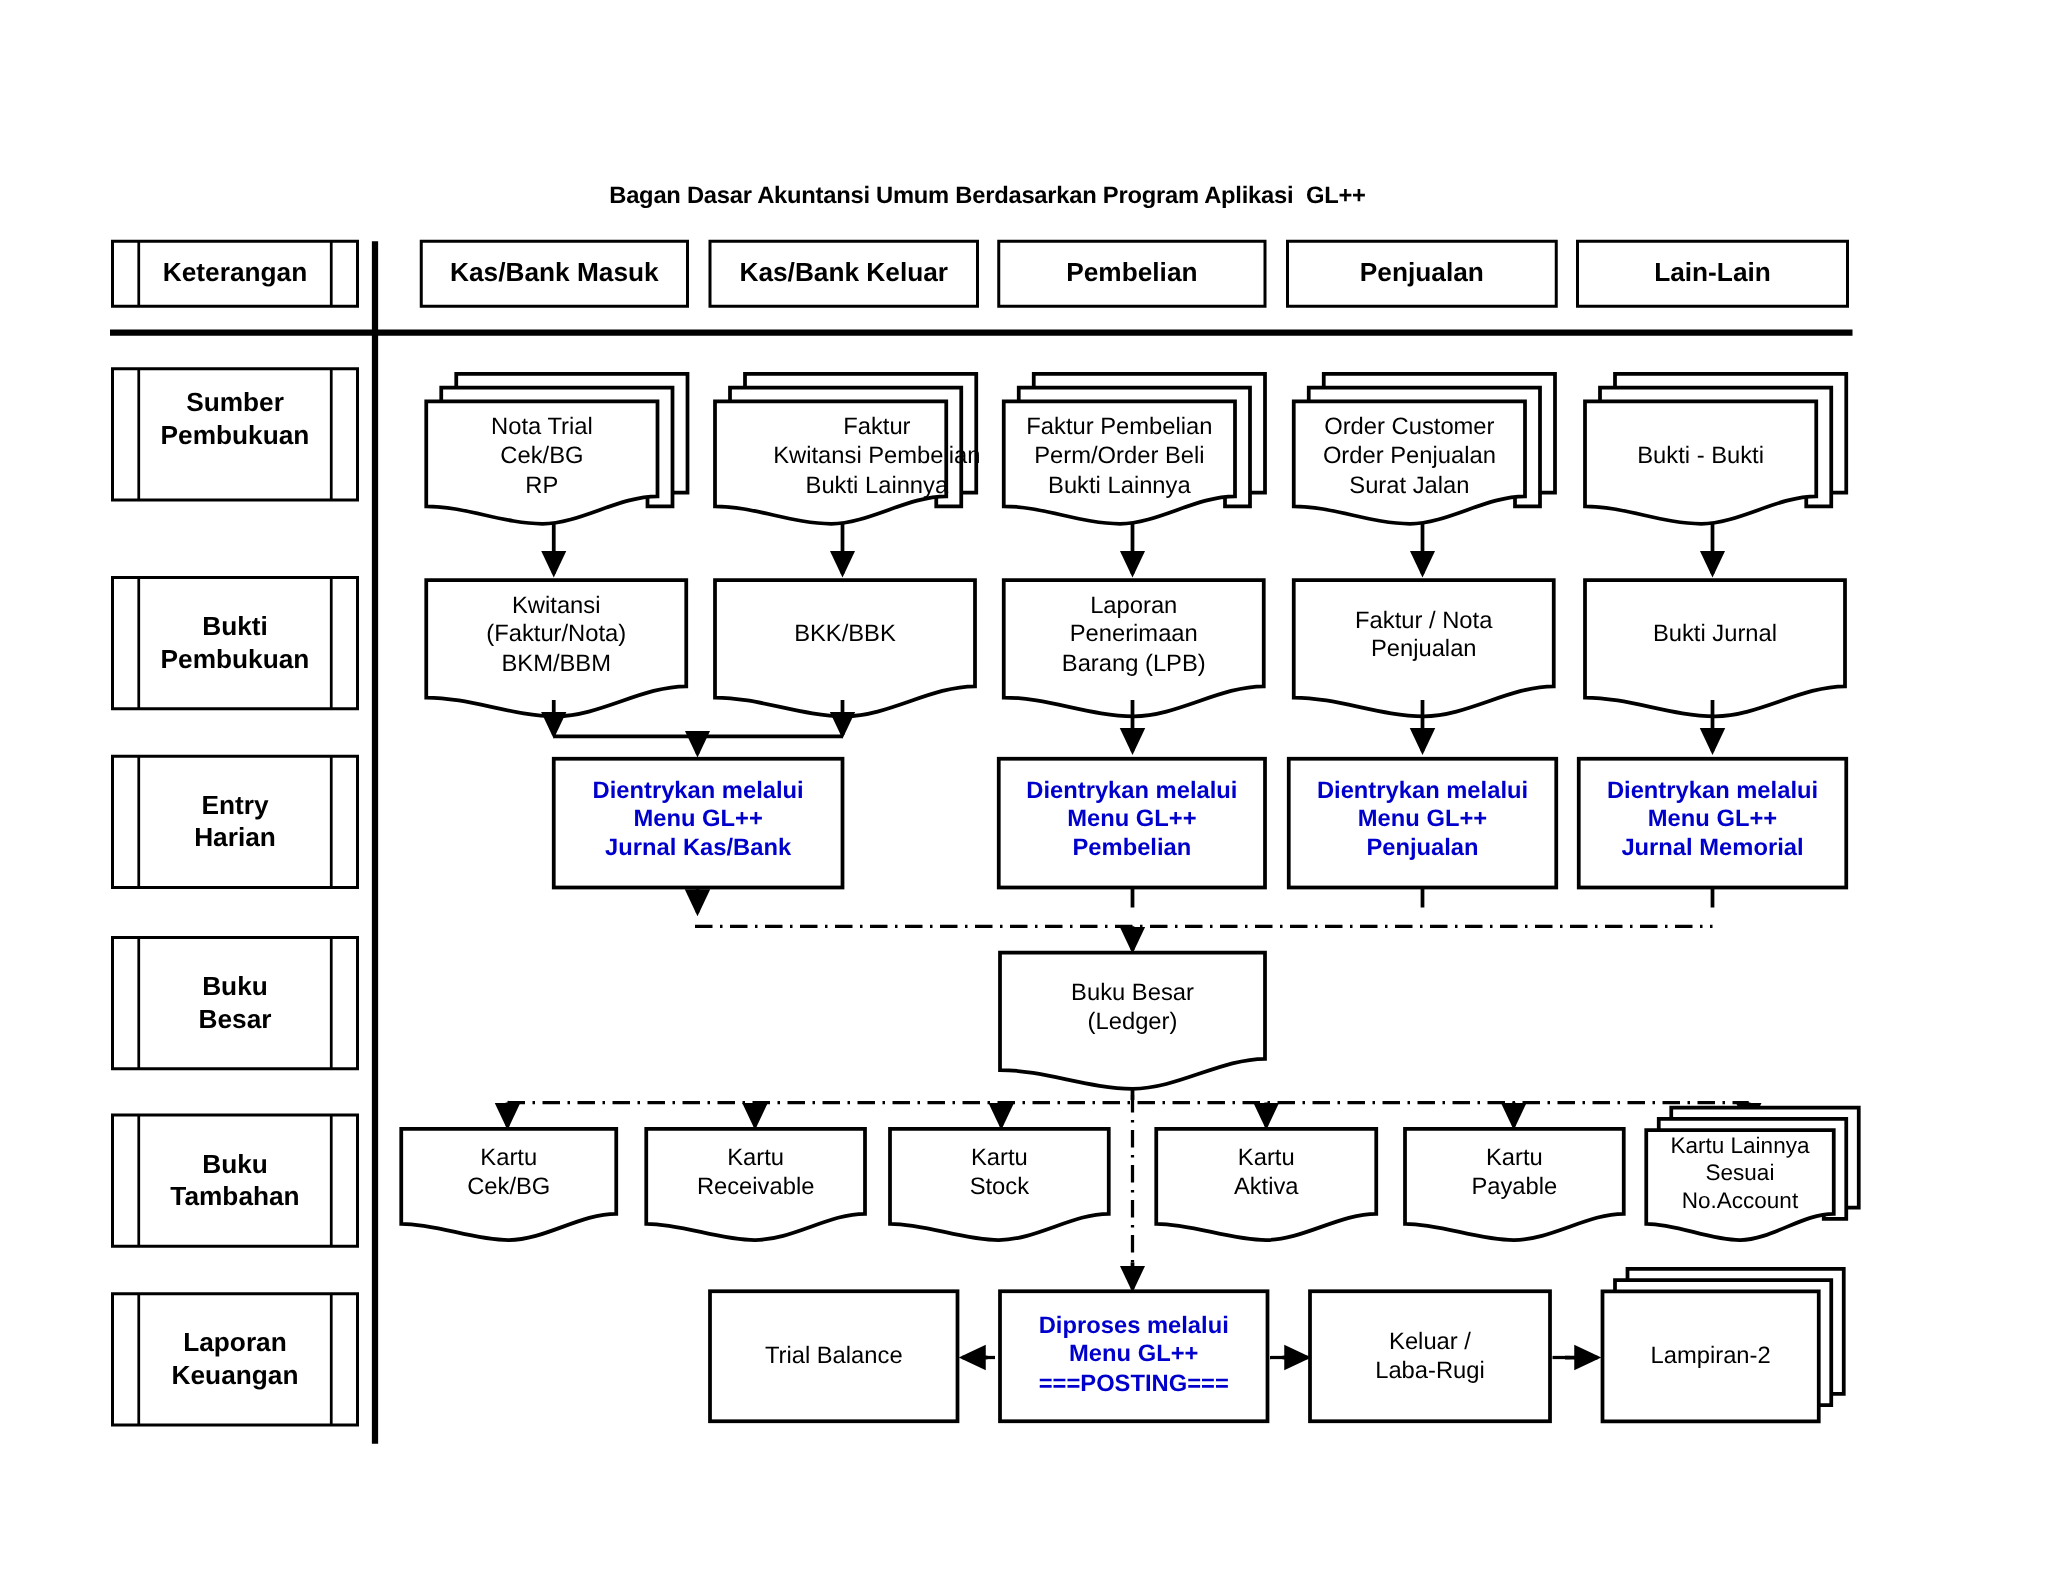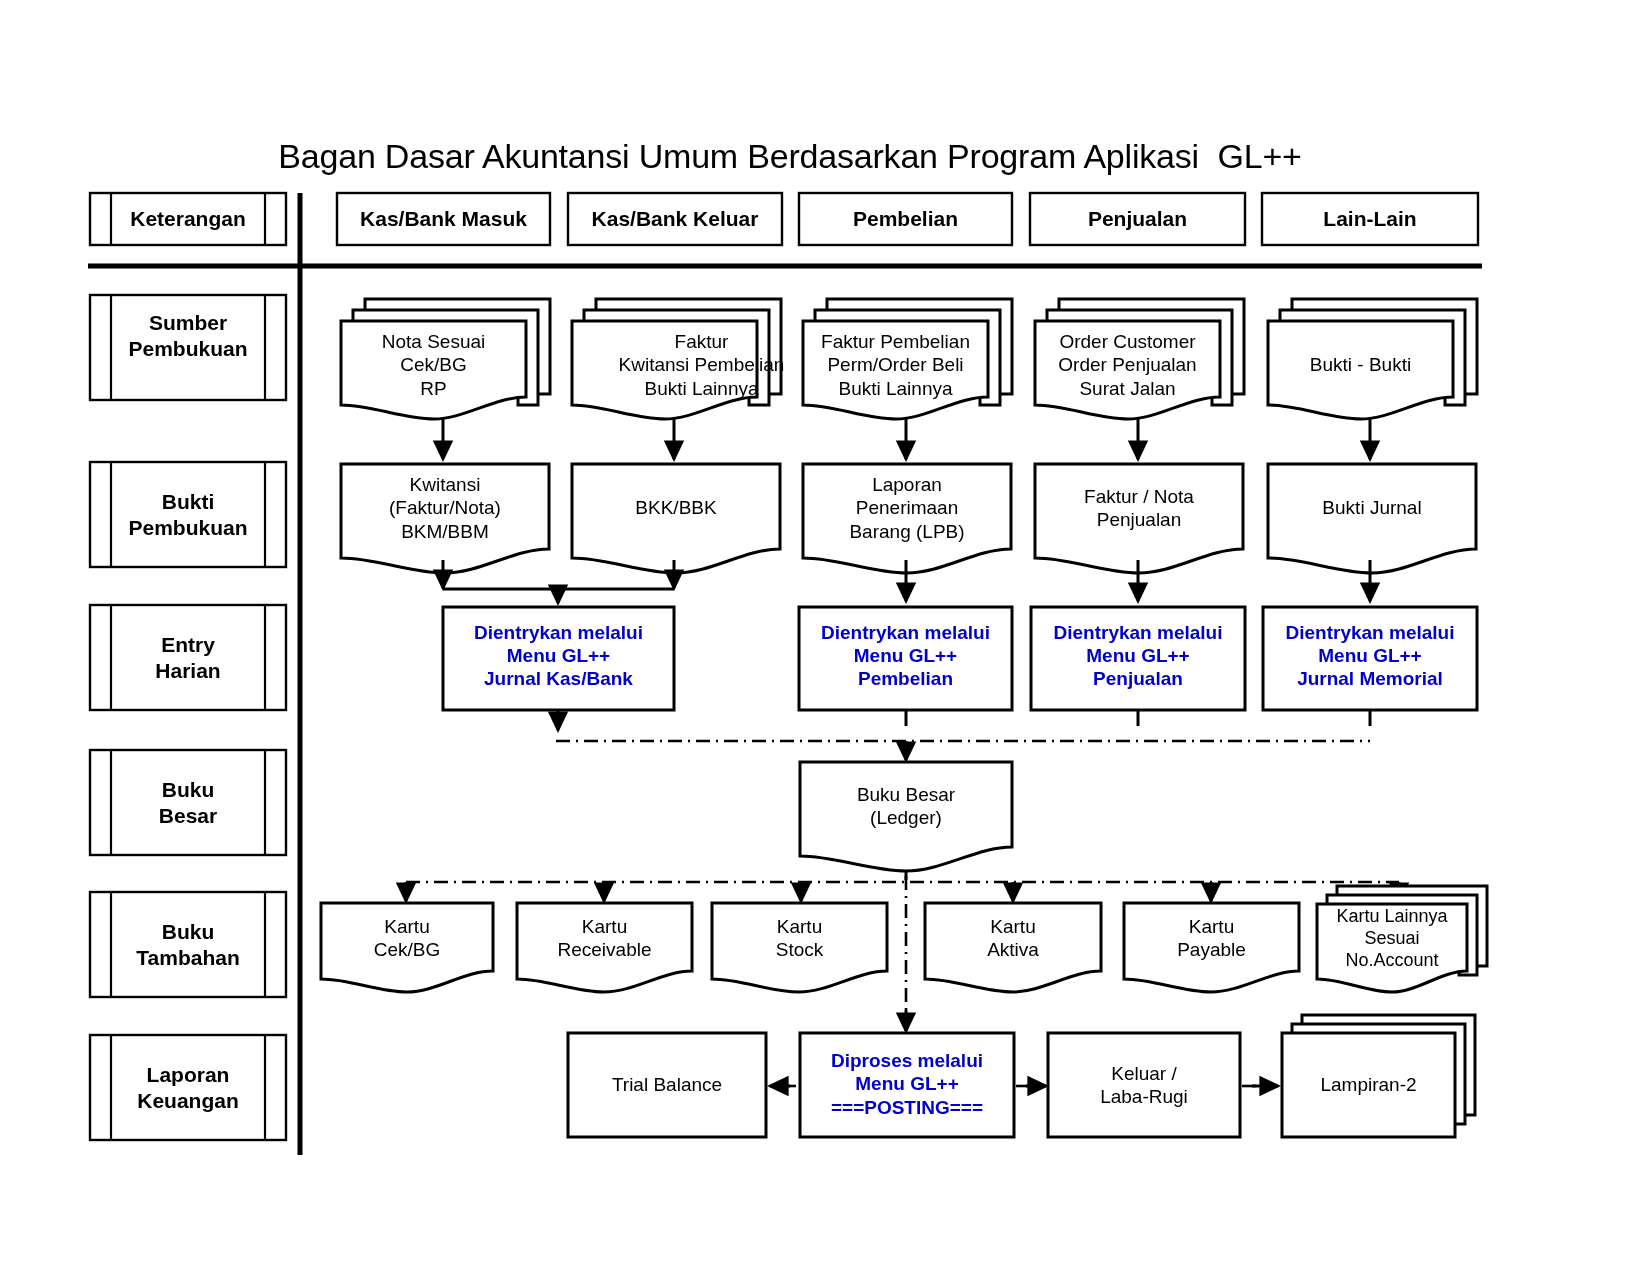--- a/index.html
+++ b/index.html
@@ -8,21 +8,21 @@
   svg{position:absolute;left:0;top:0;width:1650px;height:1275px;}
   .ink{fill:none;stroke:#000000;stroke-width:3;}
   .ink-thin{fill:none;stroke:#000000;stroke-width:2.2;}
   .ink-thick{fill:none;stroke:#000000;stroke-width:5;}
   .shapefill{fill:#ffffff;stroke:#000000;stroke-width:3;}
   .shapefill-thin{fill:#ffffff;stroke:#000000;stroke-width:2.4;}
   .dashdot{fill:none;stroke:#000000;stroke-width:2.6;
            stroke-dasharray:14 6 2 6;}
   .txt{position:absolute;text-align:center;line-height:1.22;
        color:#000000;white-space:pre;}
-  .t-title{font-size:34px;font-weight:normal;letter-spacing:-0.2px;}
+  .t-title{font-size:19px;font-weight:bold;letter-spacing:-0.2px;}
   .t-head{font-size:21px;font-weight:bold;}
   .t-legend{font-size:21px;font-weight:bold;}
   .t-node{font-size:19px;font-weight:normal;}
   .t-node-sm{font-size:18px;font-weight:normal;}
   .t-blue{font-size:19px;font-weight:bold;color:#0000CC;}
   .ctr{display:flex;align-items:center;justify-content:center;}
 </style>
 </head>
 <body>
 
@@ -234,21 +234,21 @@
 Pembukuan</div>
   <div class="txt t-legend ctr" style="left:111px;top:605px;width:154px;height:105px;">Entry
 Harian</div>
   <div class="txt t-legend ctr" style="left:111px;top:750px;width:154px;height:105px;">Buku
 Besar</div>
   <div class="txt t-legend ctr" style="left:111px;top:892px;width:154px;height:105px;">Buku
 Tambahan</div>
   <div class="txt t-legend ctr" style="left:111px;top:1035px;width:154px;height:105px;">Laporan
 Keuangan</div>
 
-  <div class="txt t-node ctr" style="left:341px;top:327px;width:185px;height:76px;">Nota Sesuai
+  <div class="txt t-node ctr" style="left:341px;top:327px;width:185px;height:76px;">Nota Trial
 Cek/BG
 RP</div>
   <div class="txt t-node ctr" style="left:572px;top:327px;width:185px;height:76px;margin-left:37px;">Faktur
 Kwitansi Pembelian
 Bukti Lainnya</div>
   <div class="txt t-node ctr" style="left:803px;top:327px;width:185px;height:76px;">Faktur Pembelian
 Perm/Order Beli
 Bukti Lainnya</div>
   <div class="txt t-node ctr" style="left:1035px;top:327px;width:185px;height:76px;">Order Customer
 Order Penjualan

